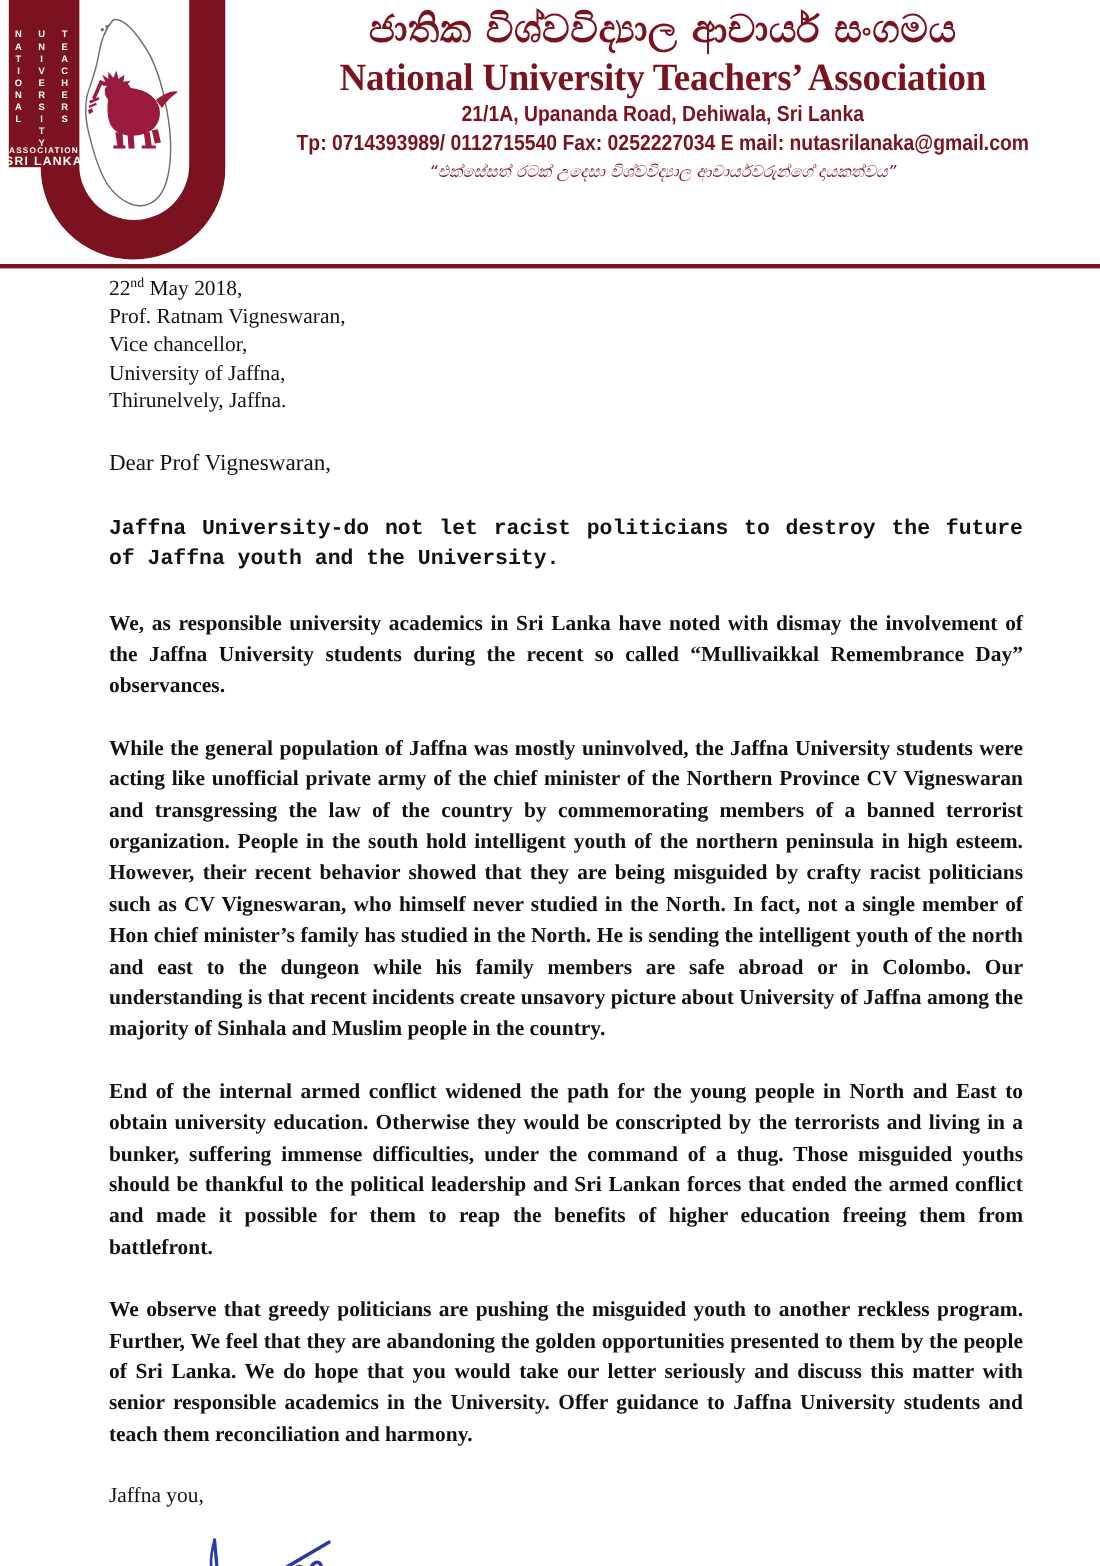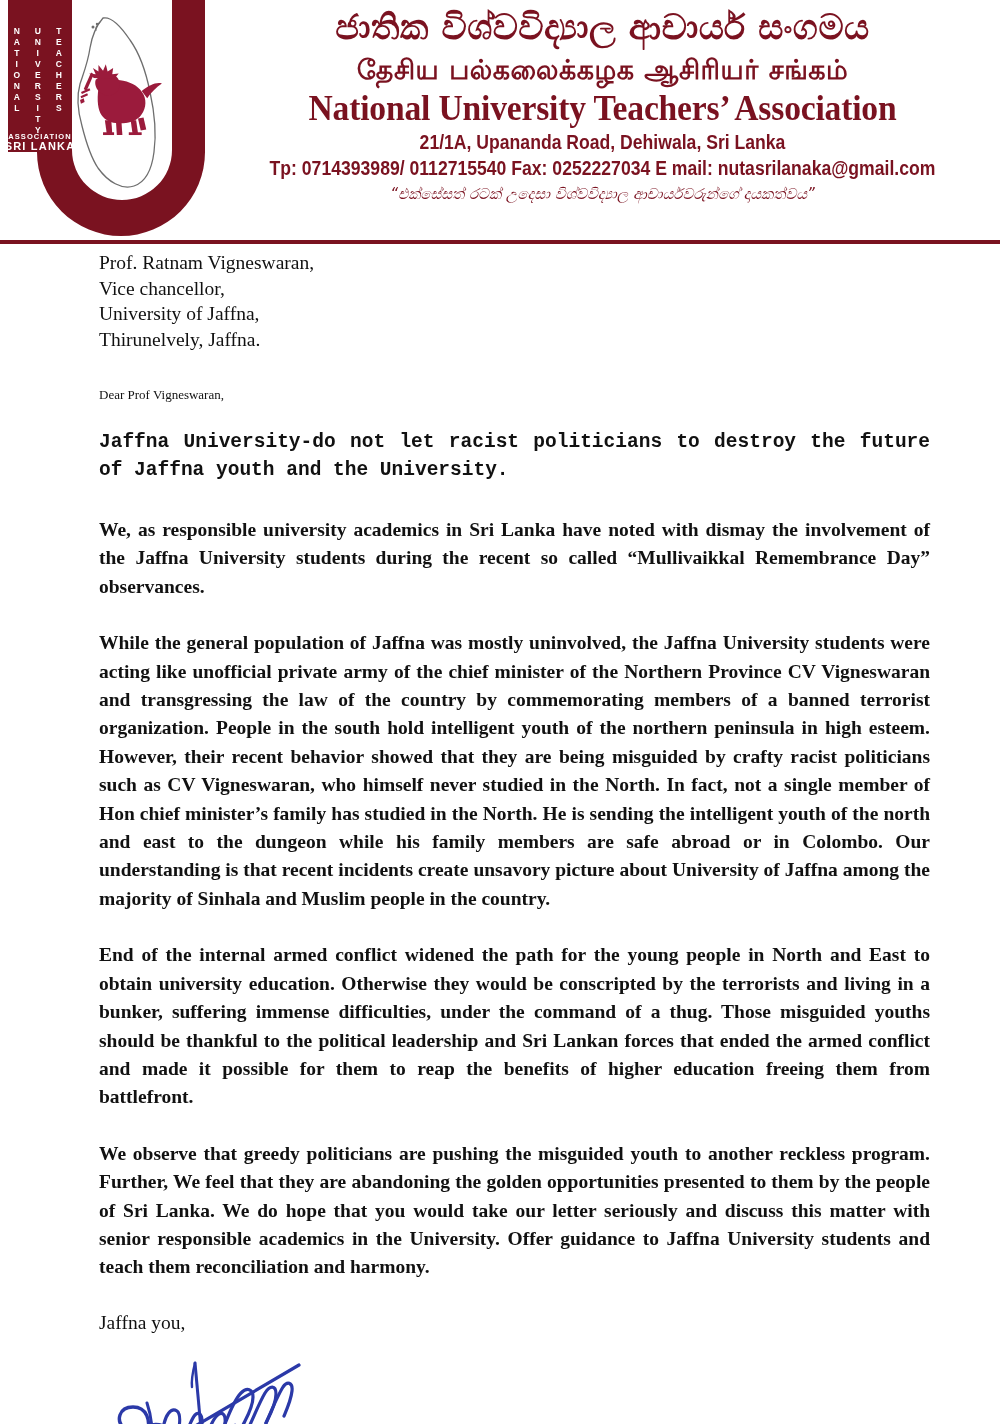--- a/index.html
+++ b/index.html
@@ -114,23 +114,23 @@
     font-size: 19.5px;
     line-height: 25.5px;
     margin: 0 0 30px 0;
   }
   .addr-block .sup {
     font-size: 12.5px;
     vertical-align: super;
     line-height: 0;
   }
   .salutation {
-    font-size: 13px;
+    font-size: 21px;
     line-height: 25px;
-    margin: 0 0 21px 0;
+    margin: 0 0 33px 0;
   }
   .subject {
     font-size: 19.5px;
     font-weight: bold;
     line-height: 28px;
     text-align: justify;
     margin: 0 0 32px 0;
     font-family: Liberation Mono, monospace;
   }
   .para {
@@ -233,33 +233,33 @@
         <text x="59" y="100">R</text>
           <text x="59" y="111">S</text>
       </g>
       <text x="40" y="139" fill="#ffffff" font-family="Liberation Sans, sans-serif" font-size="7.5" font-weight="bold" text-anchor="middle" letter-spacing="1.1">ASSOCIATION</text>
       <text x="40" y="150" fill="#ffffff" font-family="Liberation Sans, sans-serif" font-size="11" font-weight="bold" text-anchor="middle" letter-spacing="1.2">SRI LANKA</text>
     </svg>
   </div>
 
   <div class="lh-text">
     <div class="lh-sinhala-title">ජාතික විශ්වවිද්‍යාල ආචාර්ය සංගමය</div>
-    <div class="lh-tamil-title">தேசிய பல்கலைக்கழக ஆசிரியர் சங்கம்</div>
     <div class="lh-english-title">National University Teachers’ Association</div>
     <div class="lh-address">21/1A, Upananda Road, Dehiwala, Sri Lanka</div>
     <div class="lh-contact">Tp: 0714393989/ 0112715540 Fax: 0252227034 E mail: nutasrilanaka@gmail.com</div>
     <div class="lh-motto">“එක්සේසත් රටක් උදෙසා විශ්වවිද්‍යාල ආචාර්යවරුන්ගේ දායකත්වය”</div>
   </div>
 
   <div class="lh-rule"></div>
 </div>
 
 <div class="letter">
 
   <div class="addr-block">
+    <div><span>22</span><span class="sup">nd</span><span> May 2018,</span></div>
     <div>Prof. Ratnam Vigneswaran,</div>
     <div>Vice chancellor,</div>
     <div>University of Jaffna,</div>
     <div>Thirunelvely, Jaffna.</div>
   </div>
 
   <div class="salutation">Dear Prof Vigneswaran,</div>
 
   <div class="subject">Jaffna University-do not let racist politicians to destroy the future of Jaffna youth and the University.</div>
 

